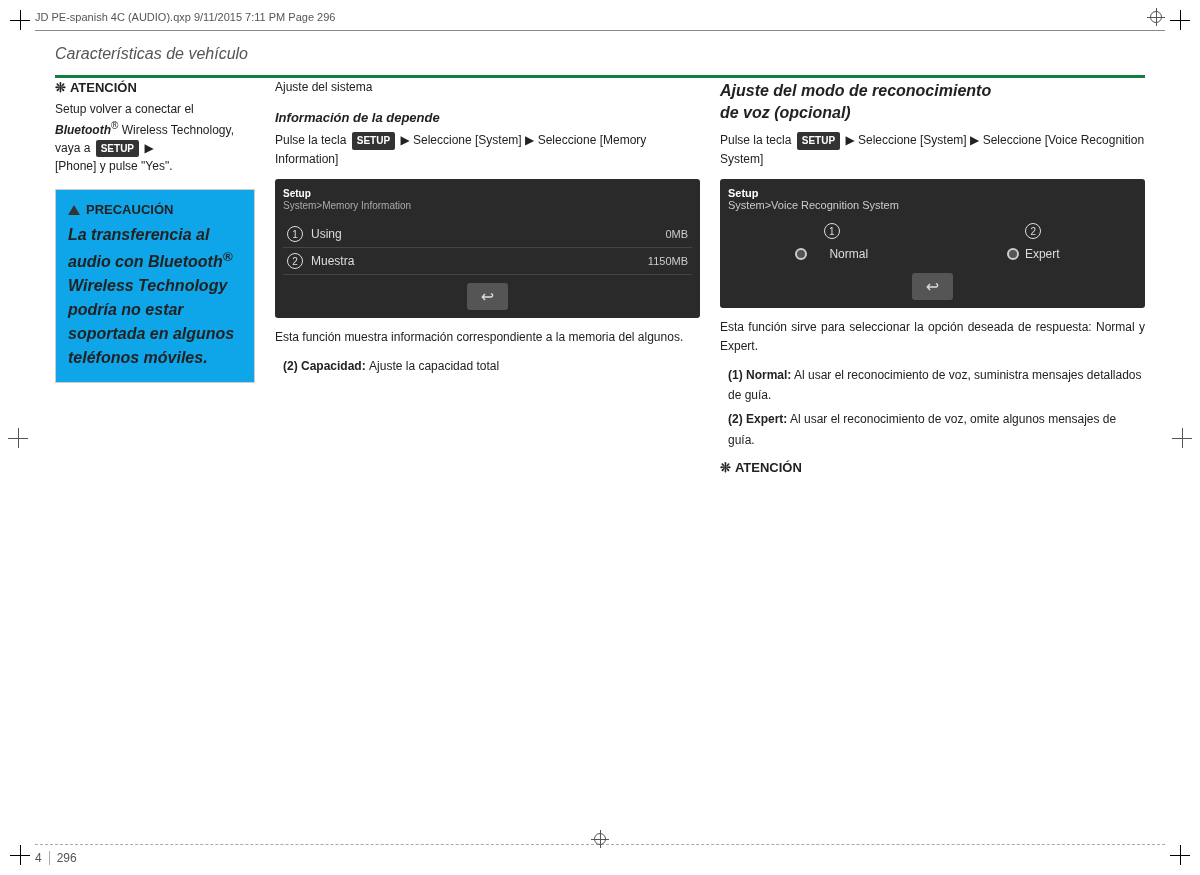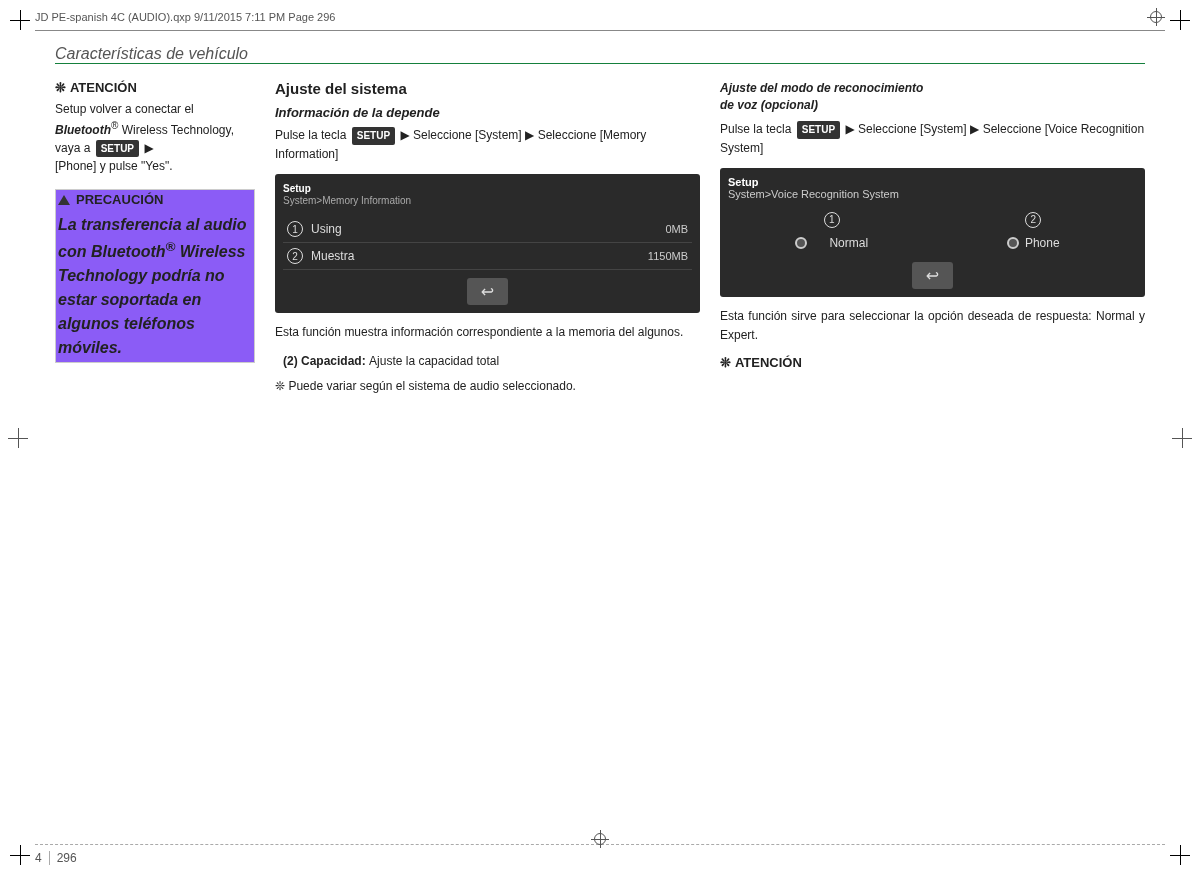--- a/index.html
+++ b/index.html
@@ -48,22 +48,22 @@
     .top-bar-text {
       flex: 1;
     }
 
     
     .page-heading {
       position: absolute;
       top: 45px;
       left: 55px;
       right: 55px;
-      border-bottom: 1px solid #15803d;
-      padding-bottom: 0;
+      border-bottom: 3px solid #15803d;
+      padding-bottom: 12px;
     }
     .page-heading-text {
       font-size: 16px;
       color: #555;
       font-style: italic;
     }
 
     
     .content {
       position: absolute;
@@ -118,22 +118,22 @@
       font-size: 10px;
       font-weight: bold;
       padding: 1px 5px;
       border-radius: 2px;
       margin: 0 2px;
     }
 
     
     .precaucion-box {
       border: 1px solid #ccc;
-      padding: 2px;
-      background: #8b5cf6;
+      padding: 12px;
+      background: #0ea5e9;
     }
     .precaucion-title {
       font-size: 13px;
       font-weight: bold;
       margin-bottom: 6px;
       display: flex;
       align-items: center;
       gap: 4px;
     }
     .triangle-icon {
@@ -147,23 +147,23 @@
     }
     .precaucion-text {
       font-size: 16px;
       font-style: italic;
       font-weight: bold;
       line-height: 1.5;
     }
 
     
     .section-title {
-      font-size: 15px;
-      font-weight: bold;
-      margin-bottom: 8px;
+      font-size: 12px;
+      font-weight: normal;
+      margin-bottom: 16px;
     }
     .section-subtitle {
       font-size: 13px;
       font-style: italic;
       font-weight: bold;
       margin-bottom: 6px;
     }
     .instruction-text {
       font-size: 12px;
       line-height: 1.6;
@@ -300,21 +300,21 @@
       width: 16px;
       height: 16px;
       border: 1px solid #ddd;
       border-radius: 50%;
       font-size: 10px;
       color: #ddd;
       margin-bottom: 4px;
     }
 
     .right-section-title {
-      font-size: 12px;
+      font-size: 16px;
       font-style: italic;
       font-weight: bold;
       margin-bottom: 6px;
       line-height: 1.4;
     }
 
     
     .bottom-bar {
       position: absolute;
       bottom: 10px;
@@ -453,23 +453,20 @@
         <button class="back-btn">↩</button>
       </div>
     </div>
 
     <div class="body-text">Esta función muestra información correspondiente a la memoria del algunos.</div>
 
     <div class="body-text-list">
       <div><span class="bold">(2) Capacidad:</span>&nbsp;<span>Ajuste la capacidad total</span></div>
     </div>
 
-    <div class="asterisk-note">
-      <span>❊ </span><span>Puede variar según el sistema de audio seleccionado.</span>
-    </div>
 
   </div>
 
   <div class="col-right">
 
     <div class="right-section-title">
       <span class="bold italic">Ajuste del modo de reconocimiento</span><br>
       <span class="bold italic">de voz (opcional)</span>
     </div>
 
@@ -491,31 +488,35 @@
             <div class="option-radio"></div>
             <span class="option-label">Normal</span>
           </div>
         </div>
         <div class="voice-option">
           <div class="option-num-row">
             <span class="option-circle-num">2</span>
           </div>
           <div style="display:flex;align-items:center;gap:6px;">
             <div class="option-radio"></div>
-            <span class="option-label">Phone</span>
+            <span class="option-label">Expert</span>
           </div>
         </div>
       </div>
       <div class="screen-back-btn" style="margin-top:8px;">
         <button class="back-btn">↩</button>
       </div>
     </div>
 
     <div class="body-text">Esta función sirve para seleccionar la opción deseada de respuesta: Normal y Expert.</div>
 
+    <div class="body-text-list">
+      <div><span class="bold">(1) Normal:</span> <span>Al usar el reconocimiento de voz, suministra mensajes detallados de guía.</span></div>
+      <div style="margin-top:4px;"><span class="bold">(2) Expert:</span> <span>Al usar el reconocimiento de voz, omite algunos mensajes de guía.</span></div>
+    </div>
 
     <div class="atencion-box" style="margin-top:10px;">
       <div class="atencion-title">
         <span>❊</span>
         <span>ATENCIÓN</span>
       </div>
     </div>
 
   </div>
 

